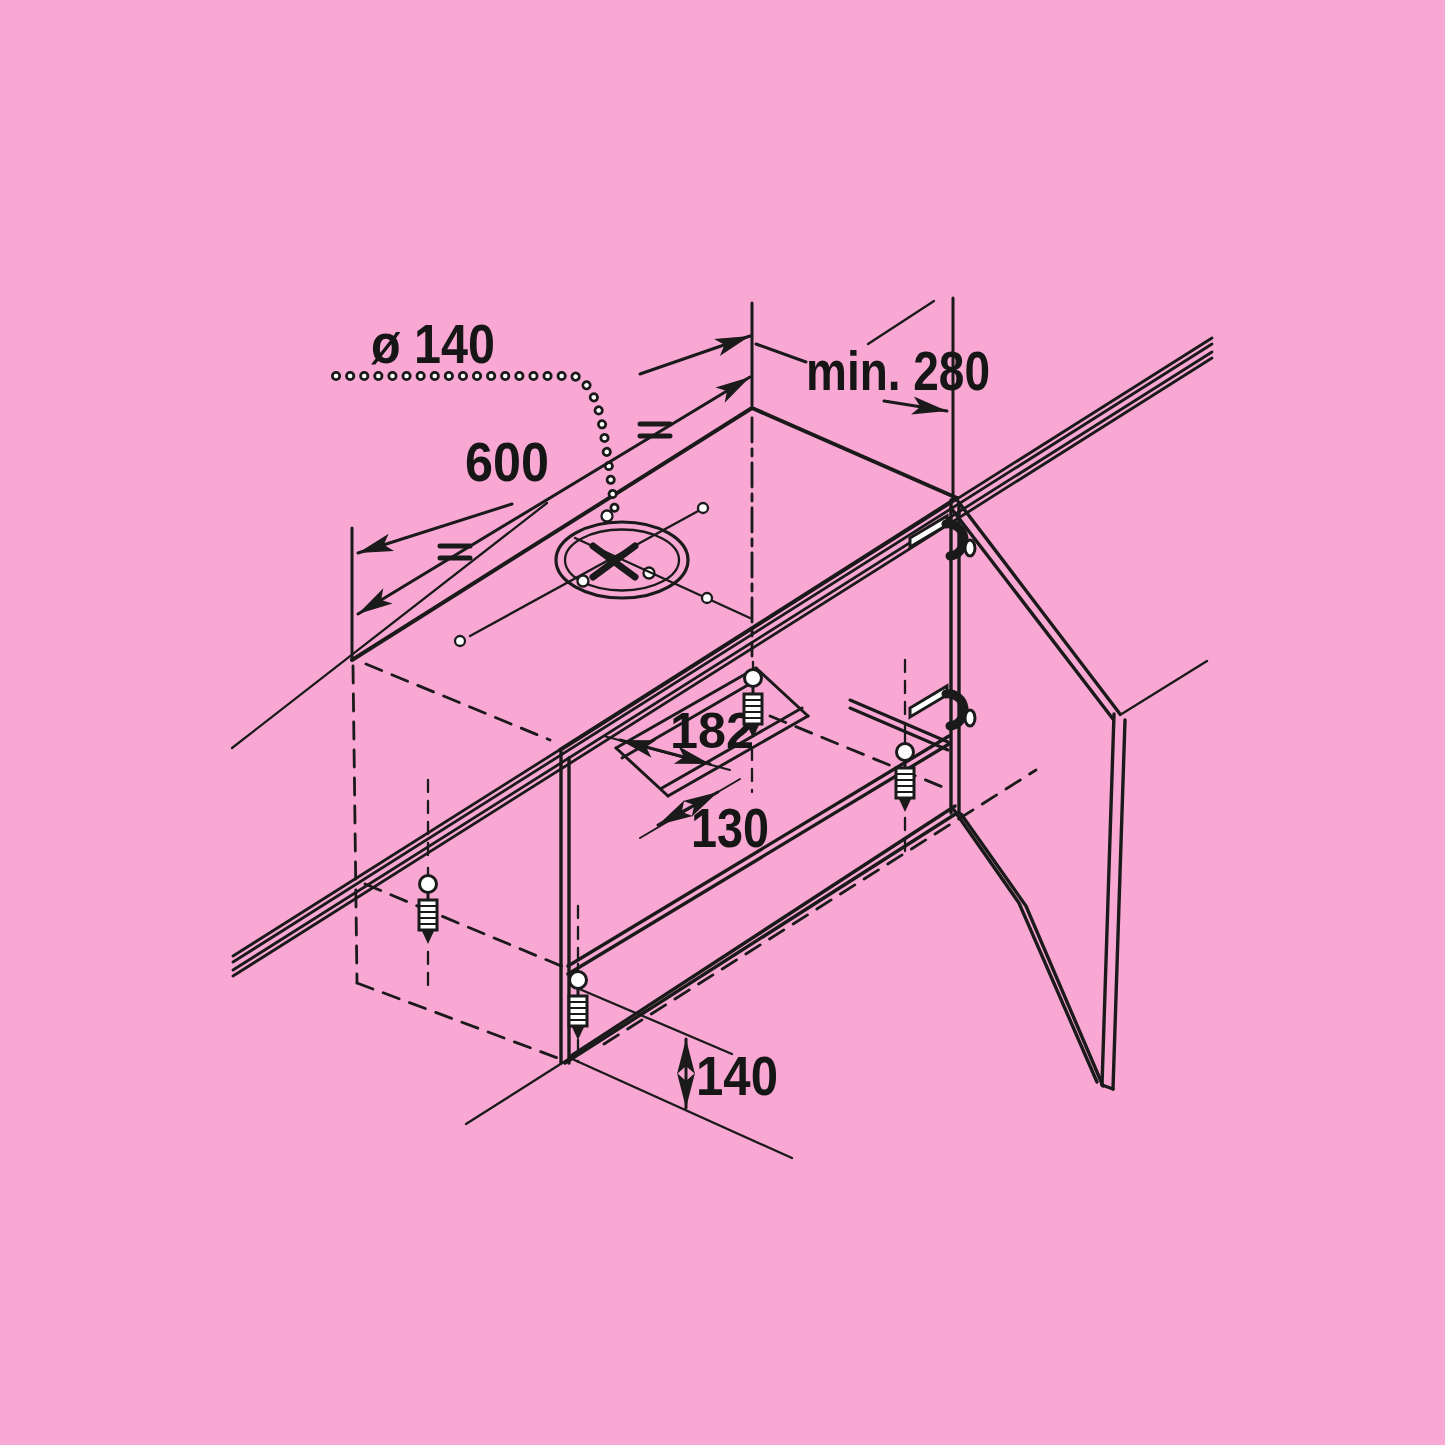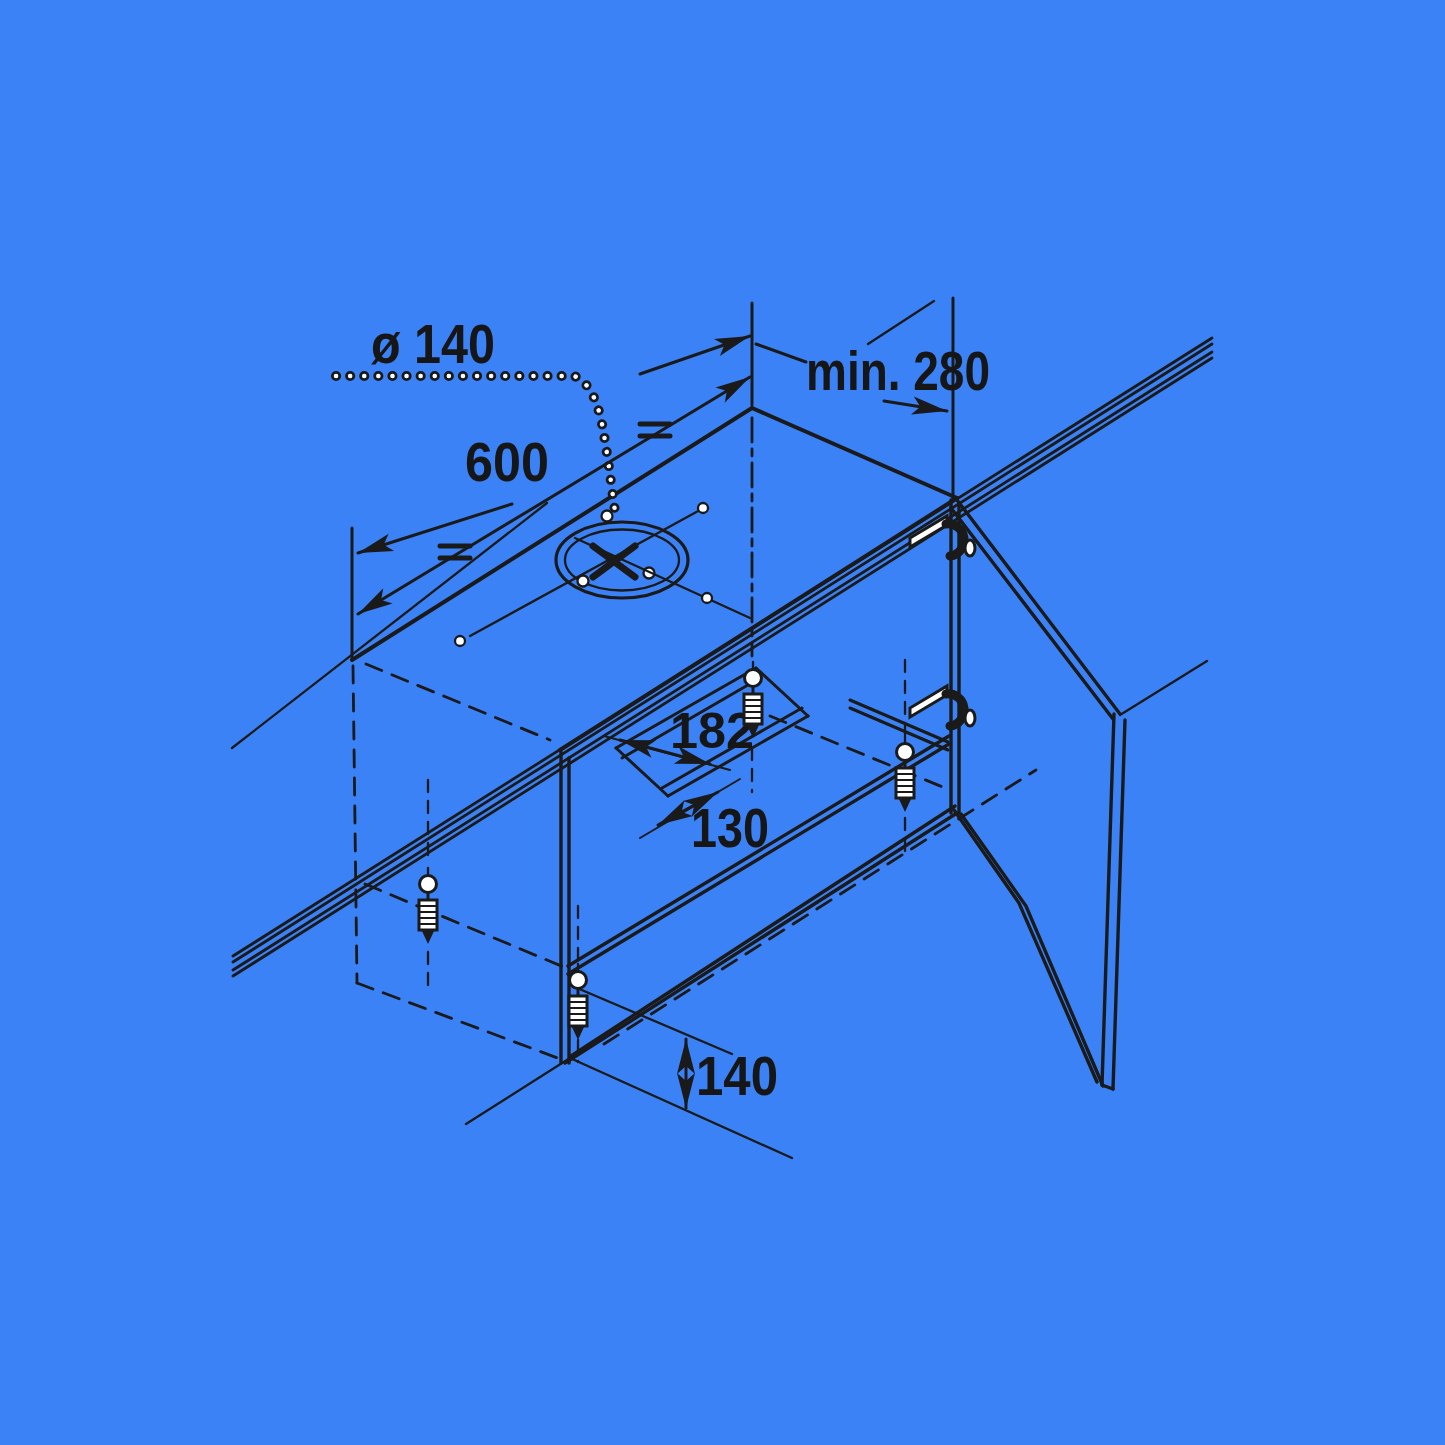--- a/index.html
+++ b/index.html
@@ -1,17 +1,17 @@
 <!DOCTYPE html>
 <html><head>
 <meta charset="utf-8">
 <style>
   html,body{margin:0;padding:0;background:#fff;}
   body{width:1445px;height:1445px;overflow:hidden;font-family:"Liberation Sans",sans-serif;}
-  #stage{width:1445px;height:1445px;position:relative;background:#3b82f6;}
+  #stage{width:1445px;height:1445px;position:relative;background:#f9a8d4;}
   svg{display:block;}
   .ln{stroke:#1a1a1a;fill:none;stroke-linecap:round;}
   .w4{stroke-width:4;}
   .w34{stroke-width:3.4;}
   .w3{stroke-width:3;}
   .w28{stroke-width:2.8;}
   .w23{stroke-width:2.3;}
   .w2{stroke-width:2;}
   .w5{stroke-width:5;}
   .w7{stroke-width:7;}

